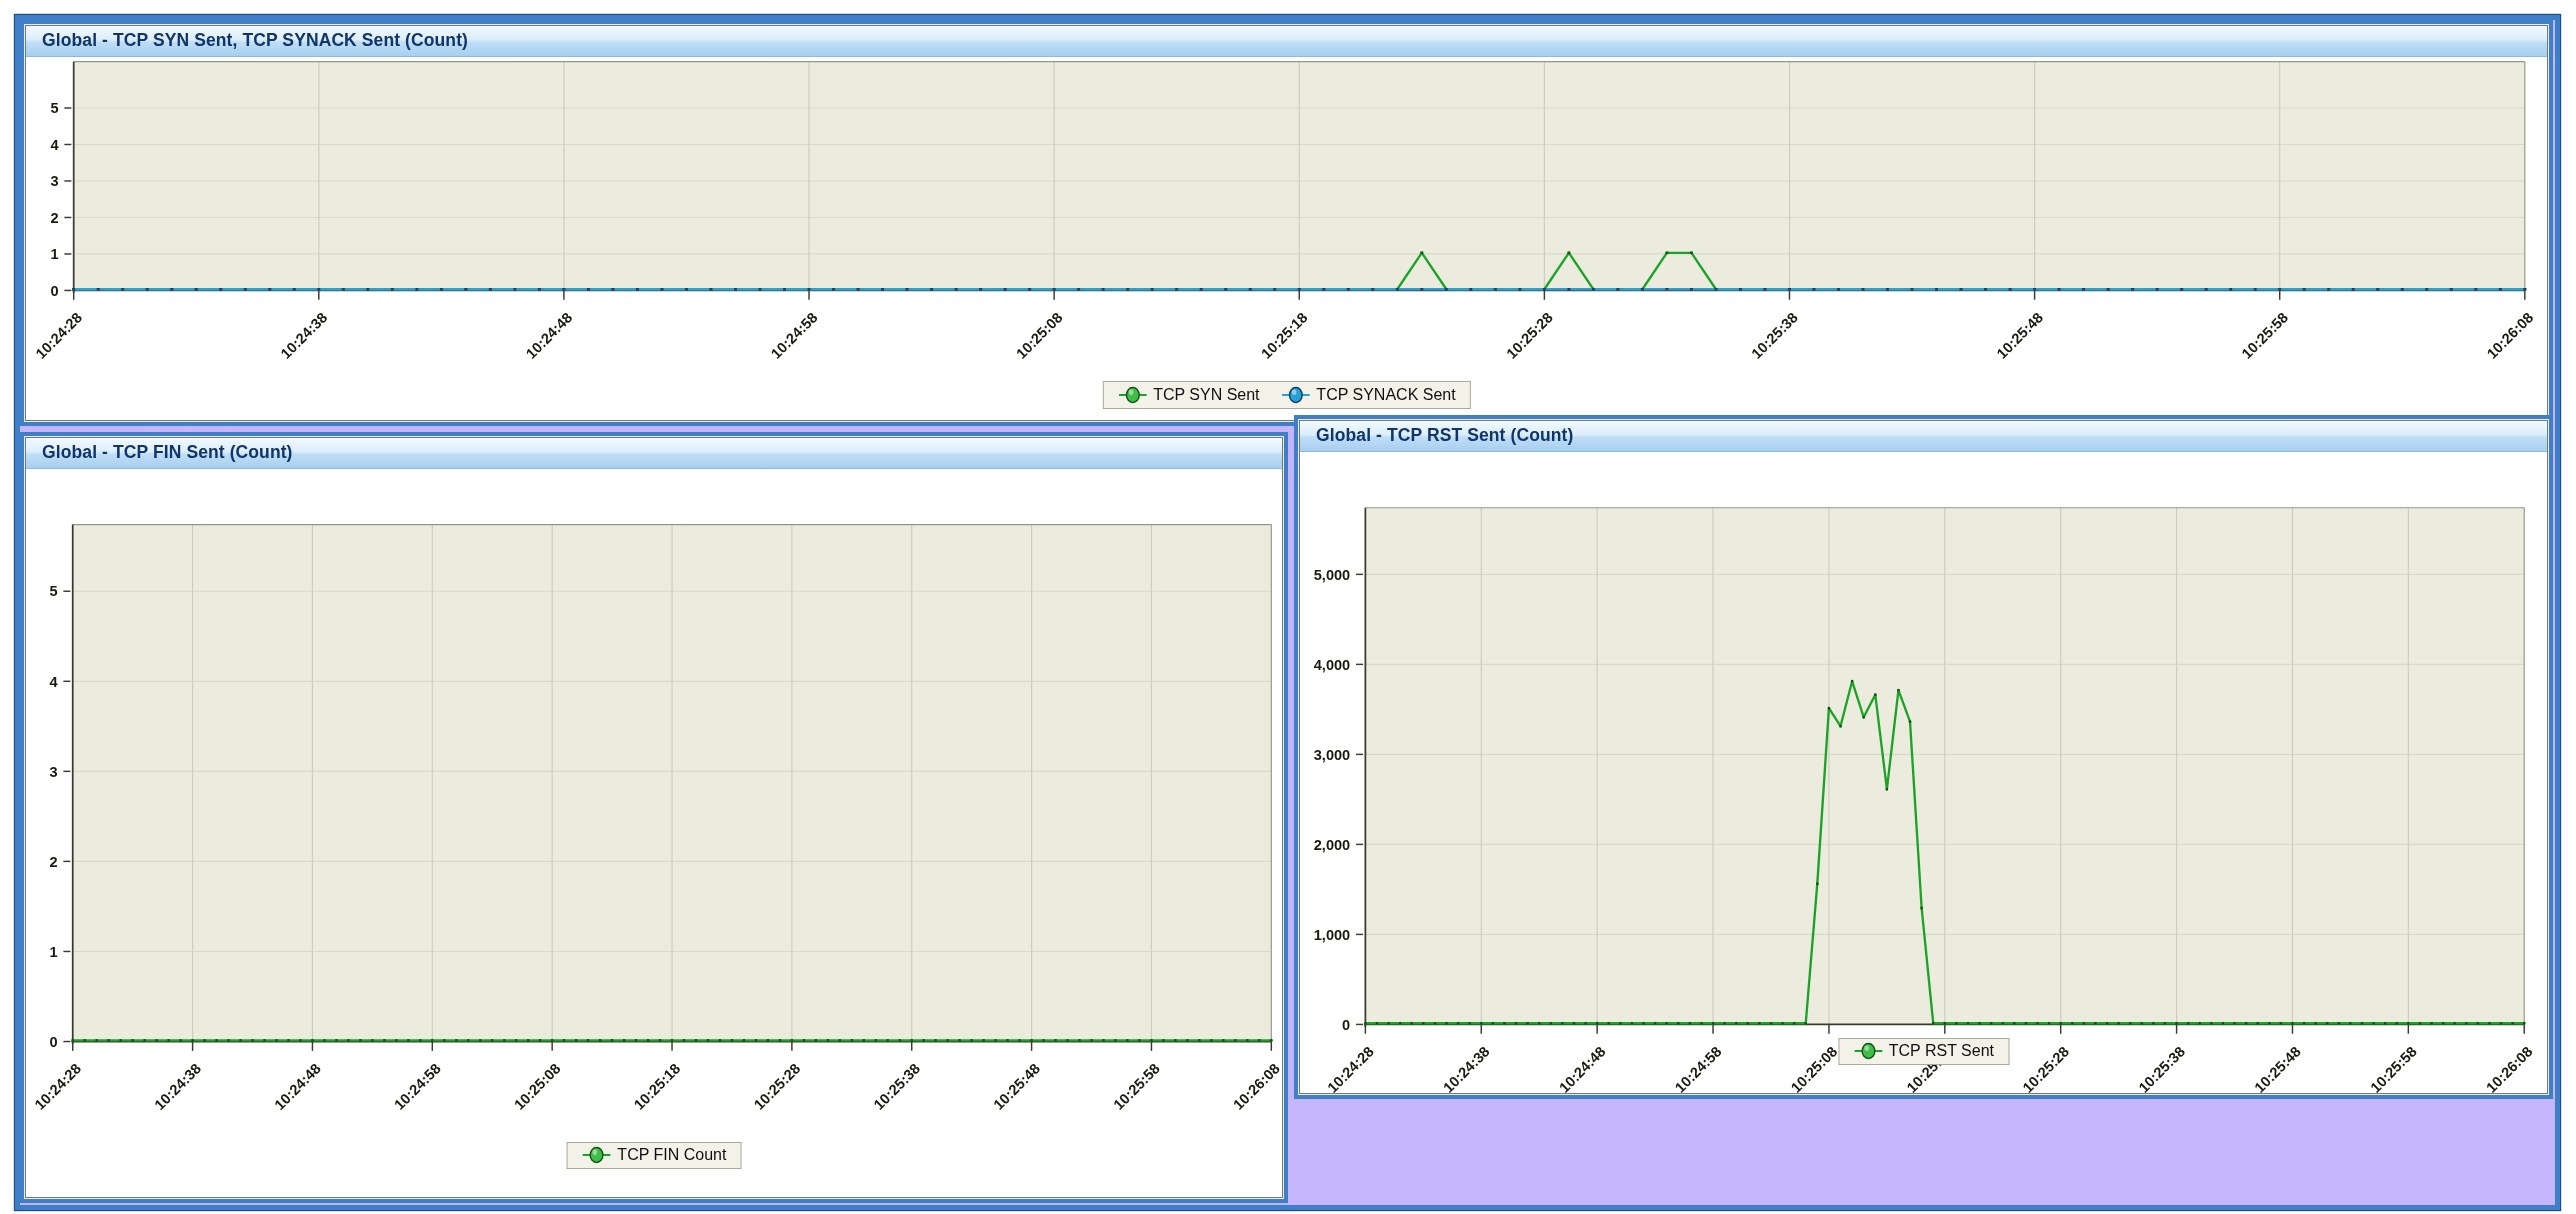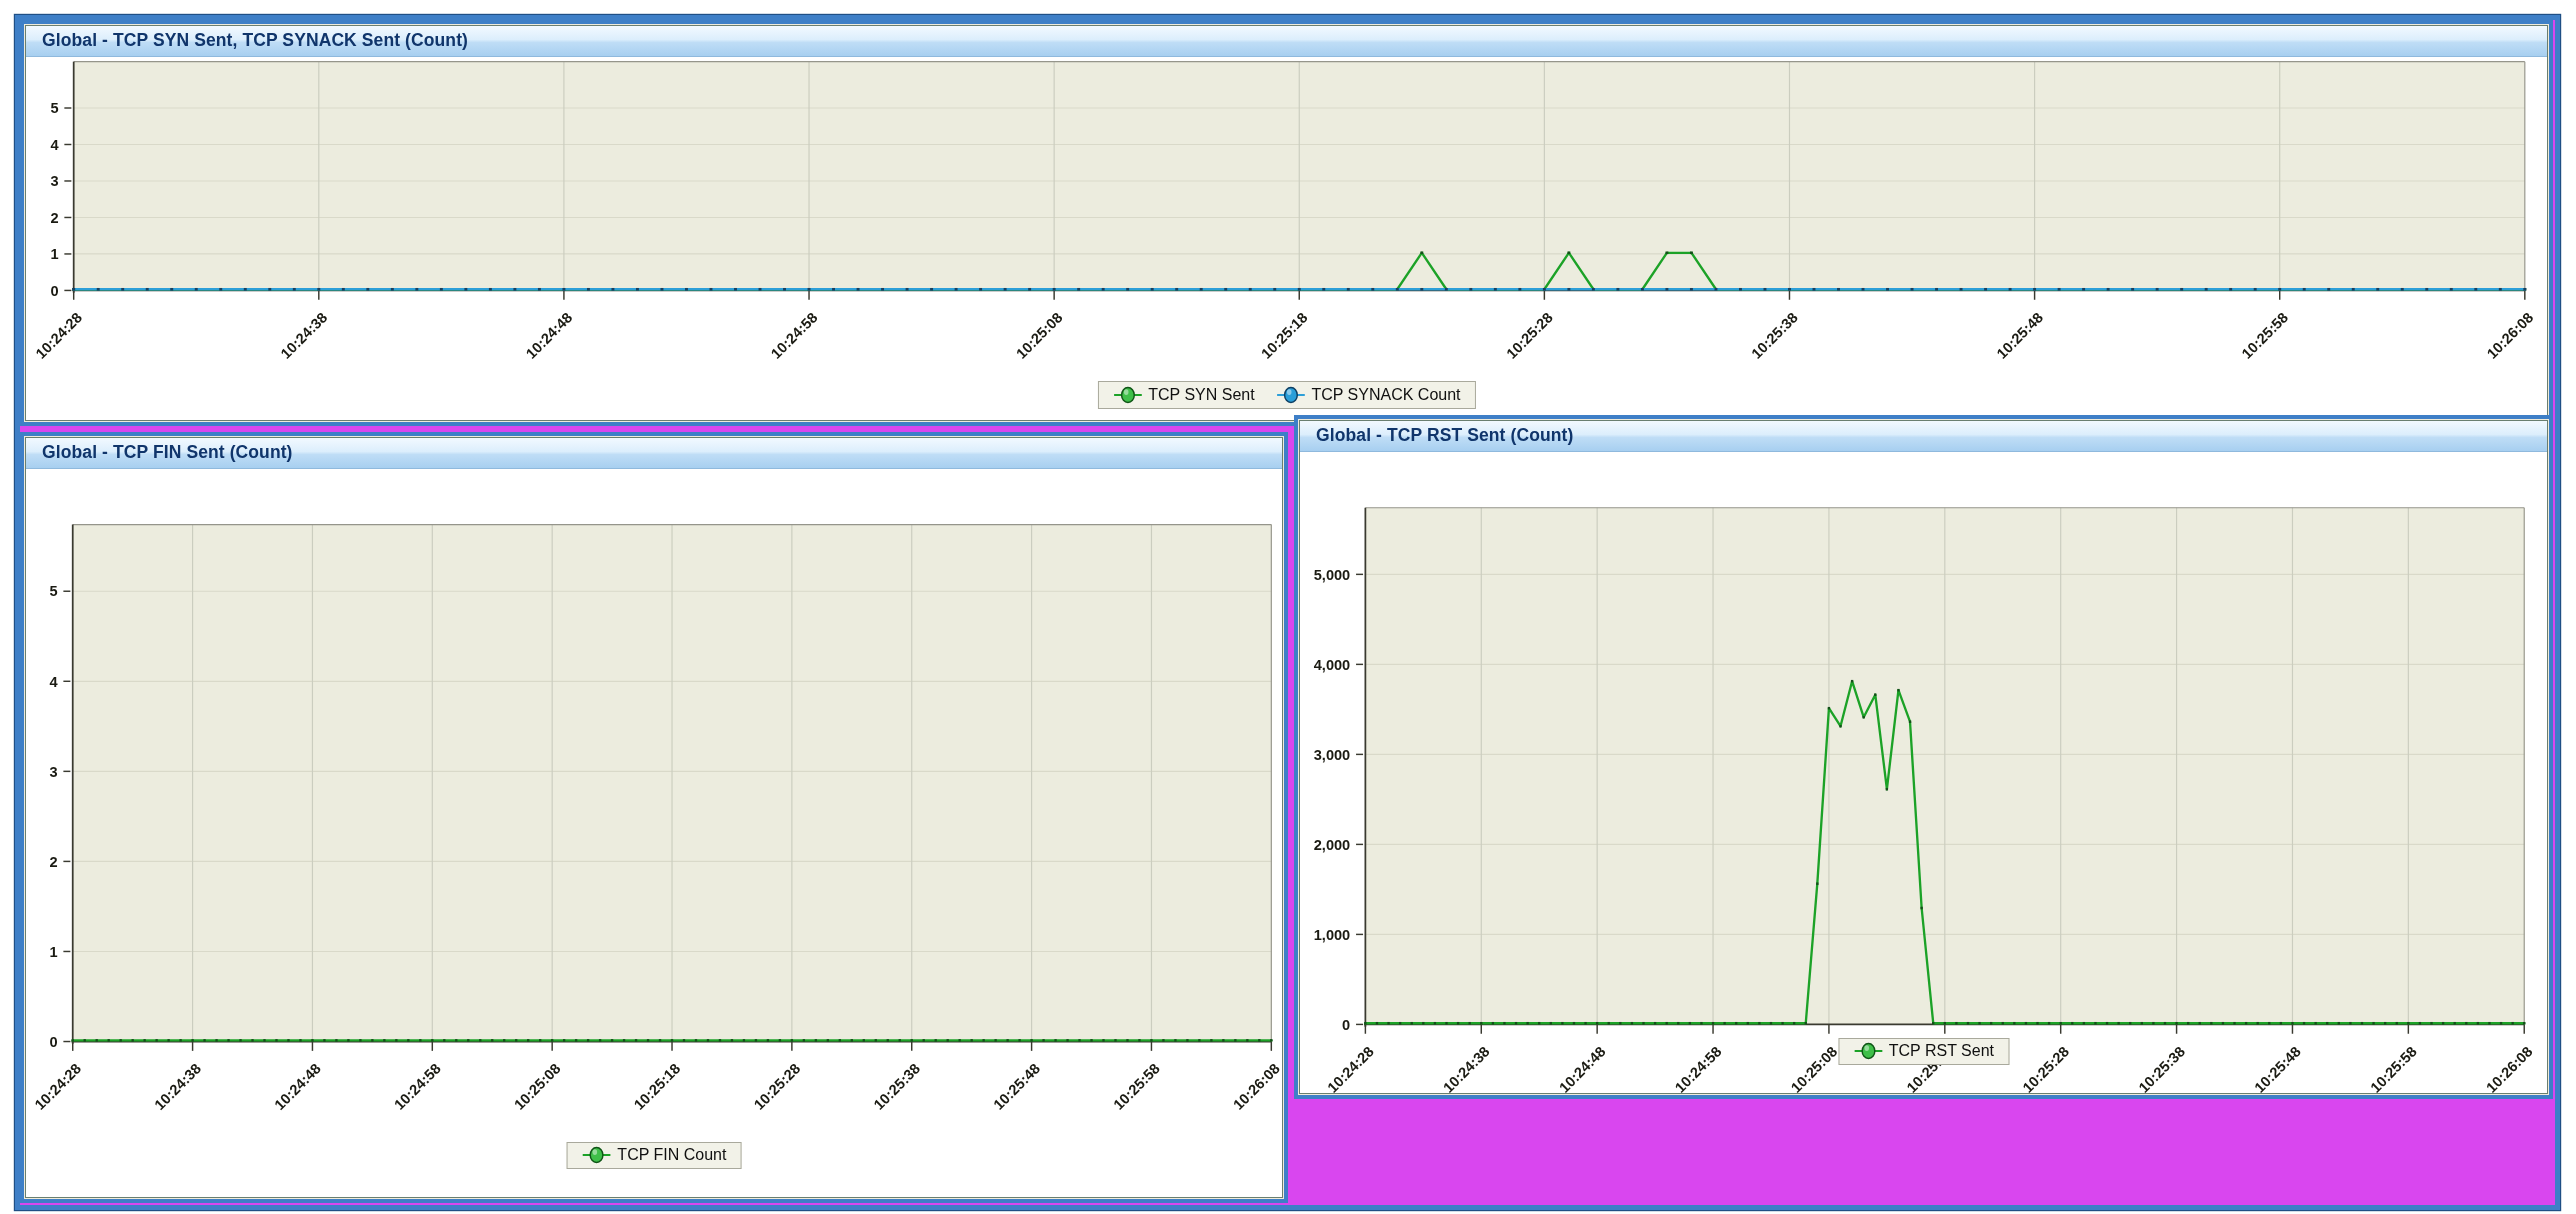--- a/index.html
+++ b/index.html
@@ -3,21 +3,21 @@
 <meta charset="utf-8">
 <style>
   html,body{margin:0;padding:0;}
   body{
     width:2576px;height:1215px;position:relative;overflow:hidden;
     background:#ffffff;font-family:"Liberation Sans",sans-serif;
   }
   .frame{
     position:absolute;left:15px;top:15px;width:2545px;height:1195px;
     box-sizing:border-box;border:5.8px solid #3E7FC7;
-    box-shadow:0 0 0 1.2px #1F4F85;background:#d946ef;
+    box-shadow:0 0 0 1.2px #1F4F85;background:#c4b5fd;
   }
   .panel{
     position:absolute;background:#3E7FC7;padding:4.7px;box-sizing:border-box;
   }
   #panel-syn{left:0;top:0;width:2533px;height:406px;}
   #panel-fin{left:0;top:412px;width:1268px;height:771px;}
   #panel-rst{left:1274px;top:395px;width:1259px;height:684px;}
   .panel-inner{
     height:100%;background:#ffffff;box-sizing:border-box;
     border:1.2px solid #6A7F70;outline:1.8px solid #EFEBDB;
@@ -345,21 +345,21 @@
                 <ellipse cx="23" cy="12" rx="4" ry="5" fill="rgba(255,255,255,0.45)"></ellipse>
               </svg>
               <span>TCP SYN Sent</span>
             </div>
             <div class="legend-item">
               <svg width="30" height="20" viewBox="0 0 52 34">
                 <line x1="2" y1="17" x2="50" y2="17" stroke="#2D9FD8" stroke-width="3.5"></line>
                 <ellipse cx="26" cy="17" rx="11" ry="13" fill="#2B9FD9" stroke="#0E3F63" stroke-width="2.5"></ellipse>
                 <ellipse cx="23" cy="12" rx="4" ry="5" fill="rgba(255,255,255,0.45)"></ellipse>
               </svg>
-              <span>TCP SYNACK Count</span>
+              <span>TCP SYNACK Sent</span>
             </div>
           </div>
       </div>
     </div>
   </div>
 
   <div class="panel" id="panel-fin">
     <div class="panel-inner">
       <div class="titlebar">
         <span>Global - TCP FIN Sent (Count)</span>

